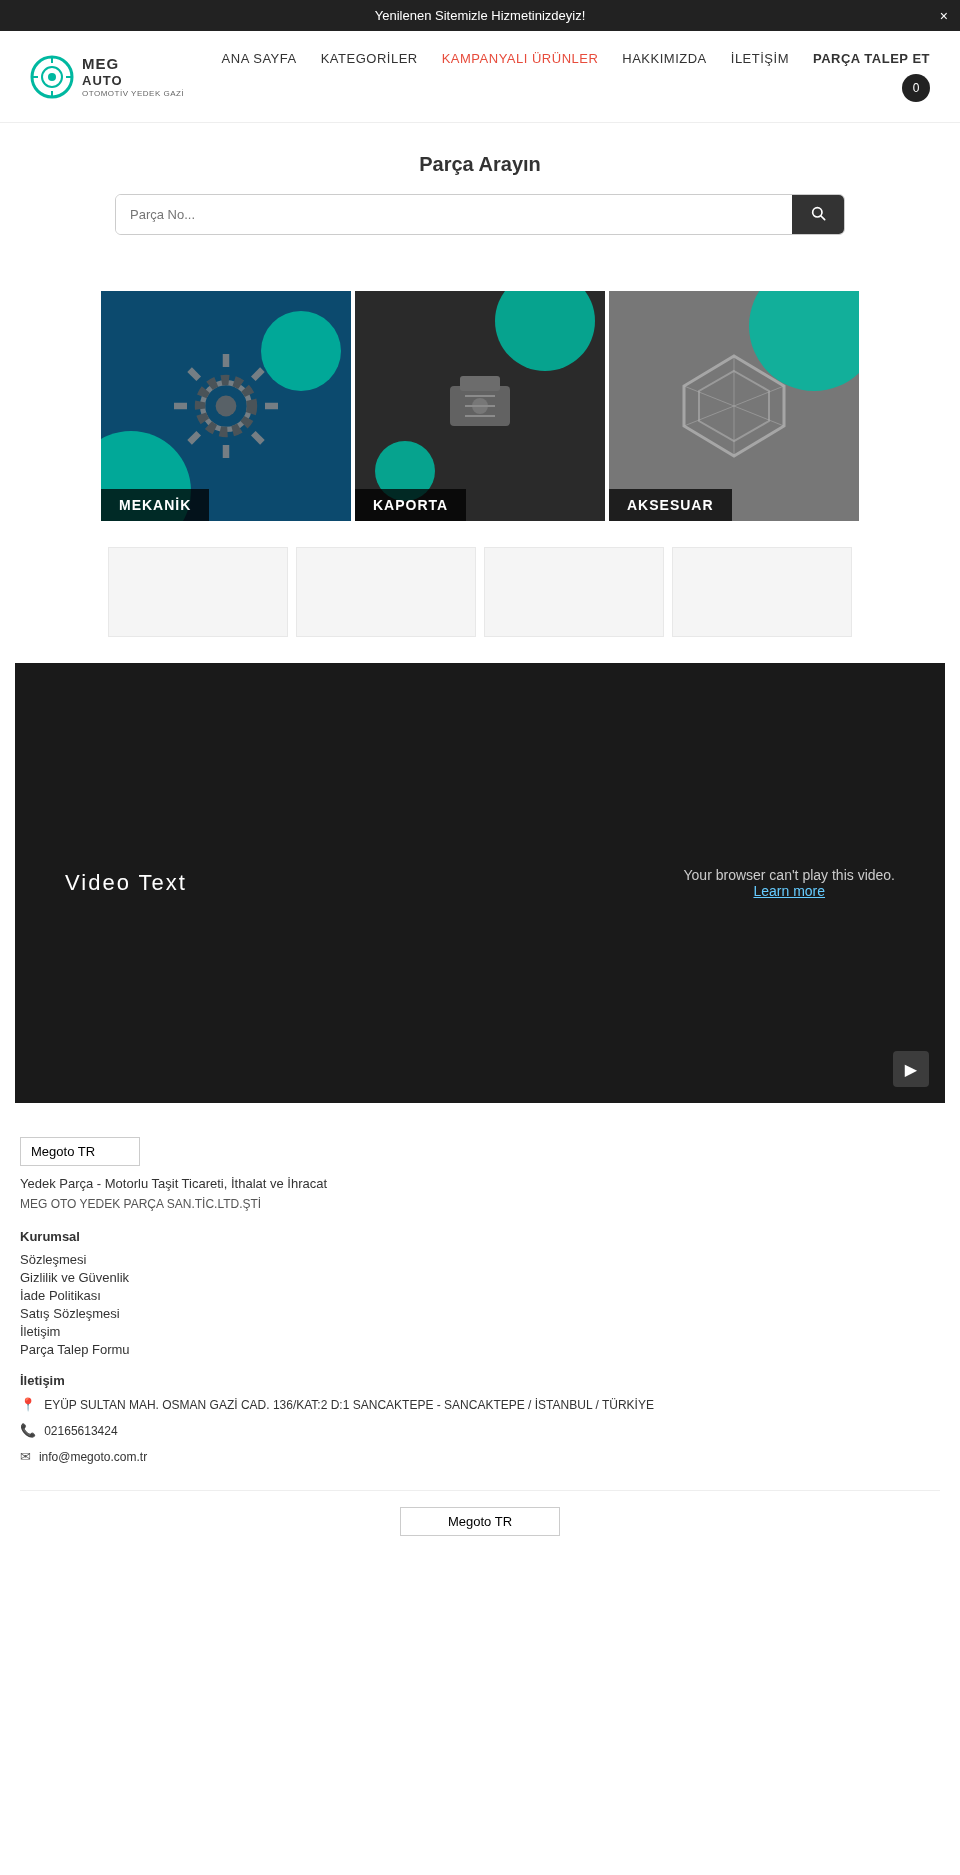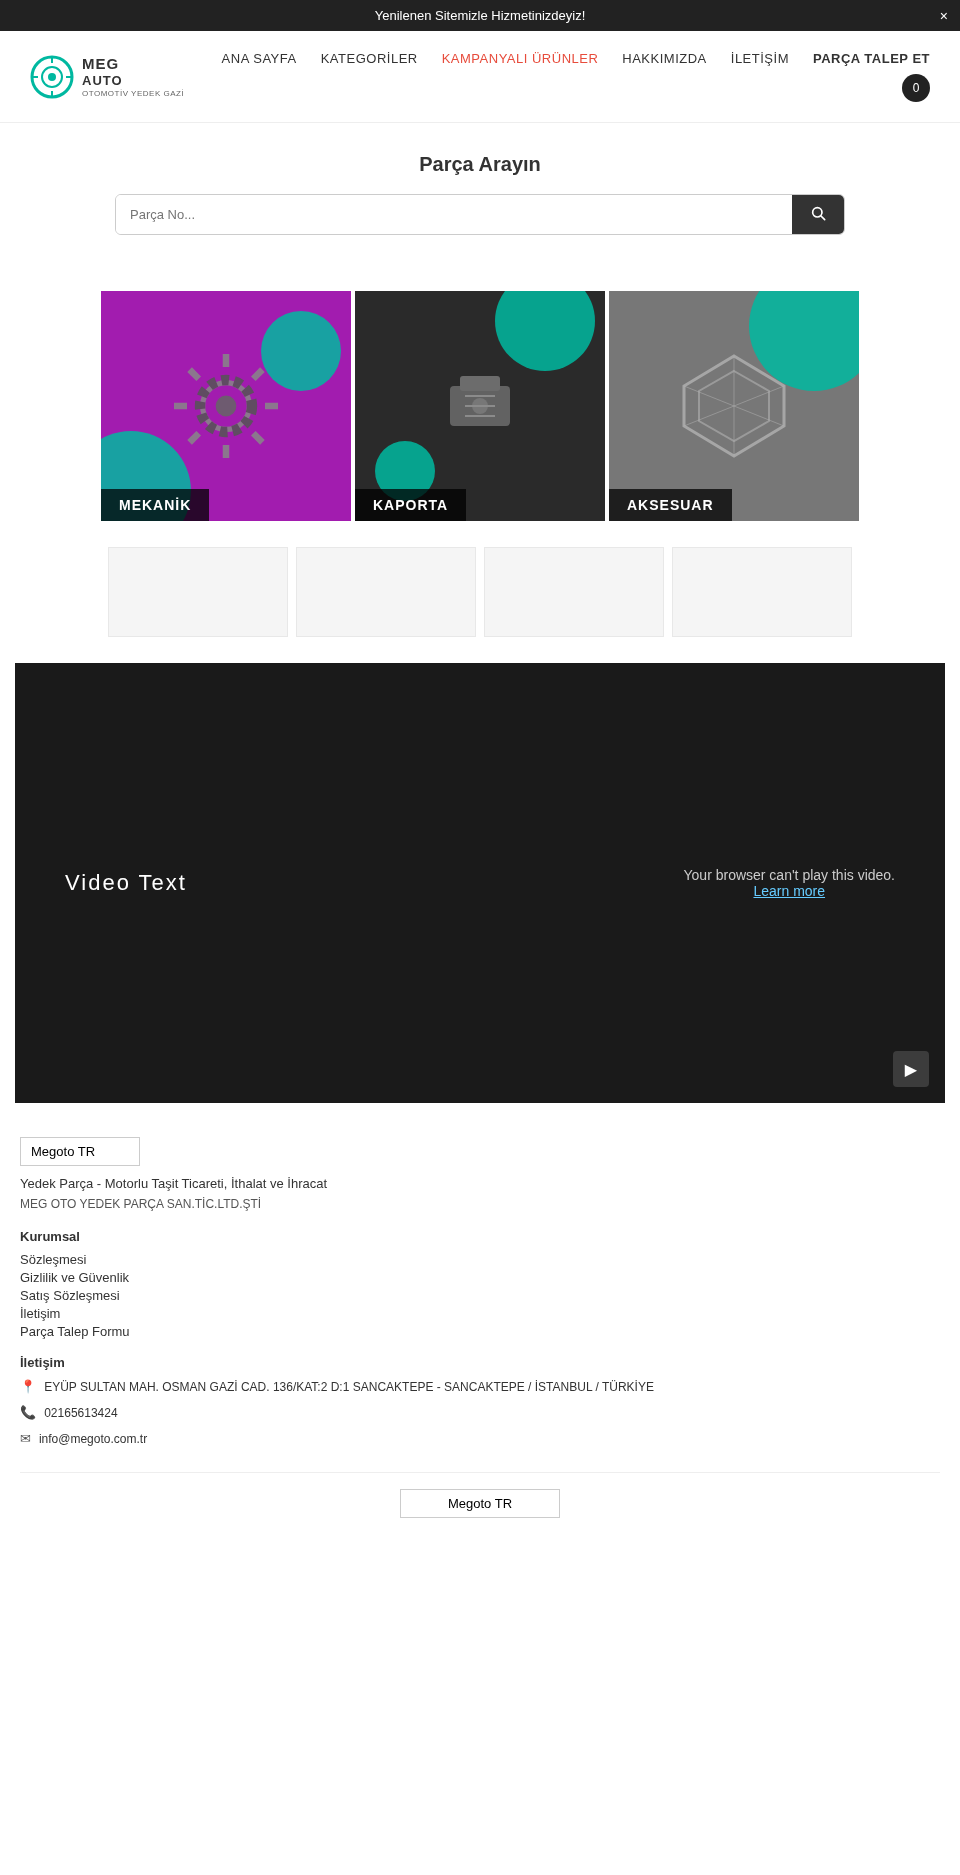--- a/index.html
+++ b/index.html
@@ -129,21 +129,21 @@
       left: 0;
       background: rgba(0,0,0,0.75);
       color: #fff;
       padding: 8px 18px;
       font-size: 14px;
       font-weight: 700;
       letter-spacing: 1px;
     }
 
     
-    .cat-mek { background: #a21caf; }
+    .cat-mek { background: #0c4a6e; }
     .cat-kap { background: #2a2a2a; }
     .cat-aks { background: #888; }
 
     
     .gear-bg {
       width: 100%; height: 100%;
       display: flex; align-items: center; justify-content: center;
       position: relative;
       overflow: hidden;
     }
@@ -416,20 +416,21 @@
 </div>
 
 <div class="footer">
   <input class="footer-brand-input" type="text" value="Megoto TR" style="">
   <div class="footer-desc">Yedek Parça - Motorlu Taşit Ticareti, İthalat ve İhracat</div>
   <div class="footer-company">MEG OTO YEDEK PARÇA SAN.TİC.LTD.ŞTİ</div>
 
   <div class="footer-section-title">Kurumsal</div>
   <a href="#" class="footer-link">Sözleşmesi</a>
   <a href="#" class="footer-link">Gizlilik ve Güvenlik</a>
+  <a href="#" class="footer-link">İade Politikası</a>
   <a href="#" class="footer-link">Satış Sözleşmesi</a>
   <a href="#" class="footer-link">İletişim</a>
   <a href="#" class="footer-link">Parça Talep Formu</a>
 
   <div class="footer-section-title">İletişim</div>
 
   <div class="footer-contact-row">
     <span class="footer-contact-icon">📍</span>
     <span class="footer-contact-text">EYÜP SULTAN MAH. OSMAN GAZİ CAD. 136/KAT:2 D:1 SANCAKTEPE - SANCAKTEPE / İSTANBUL / TÜRKİYE</span>
   </div>

